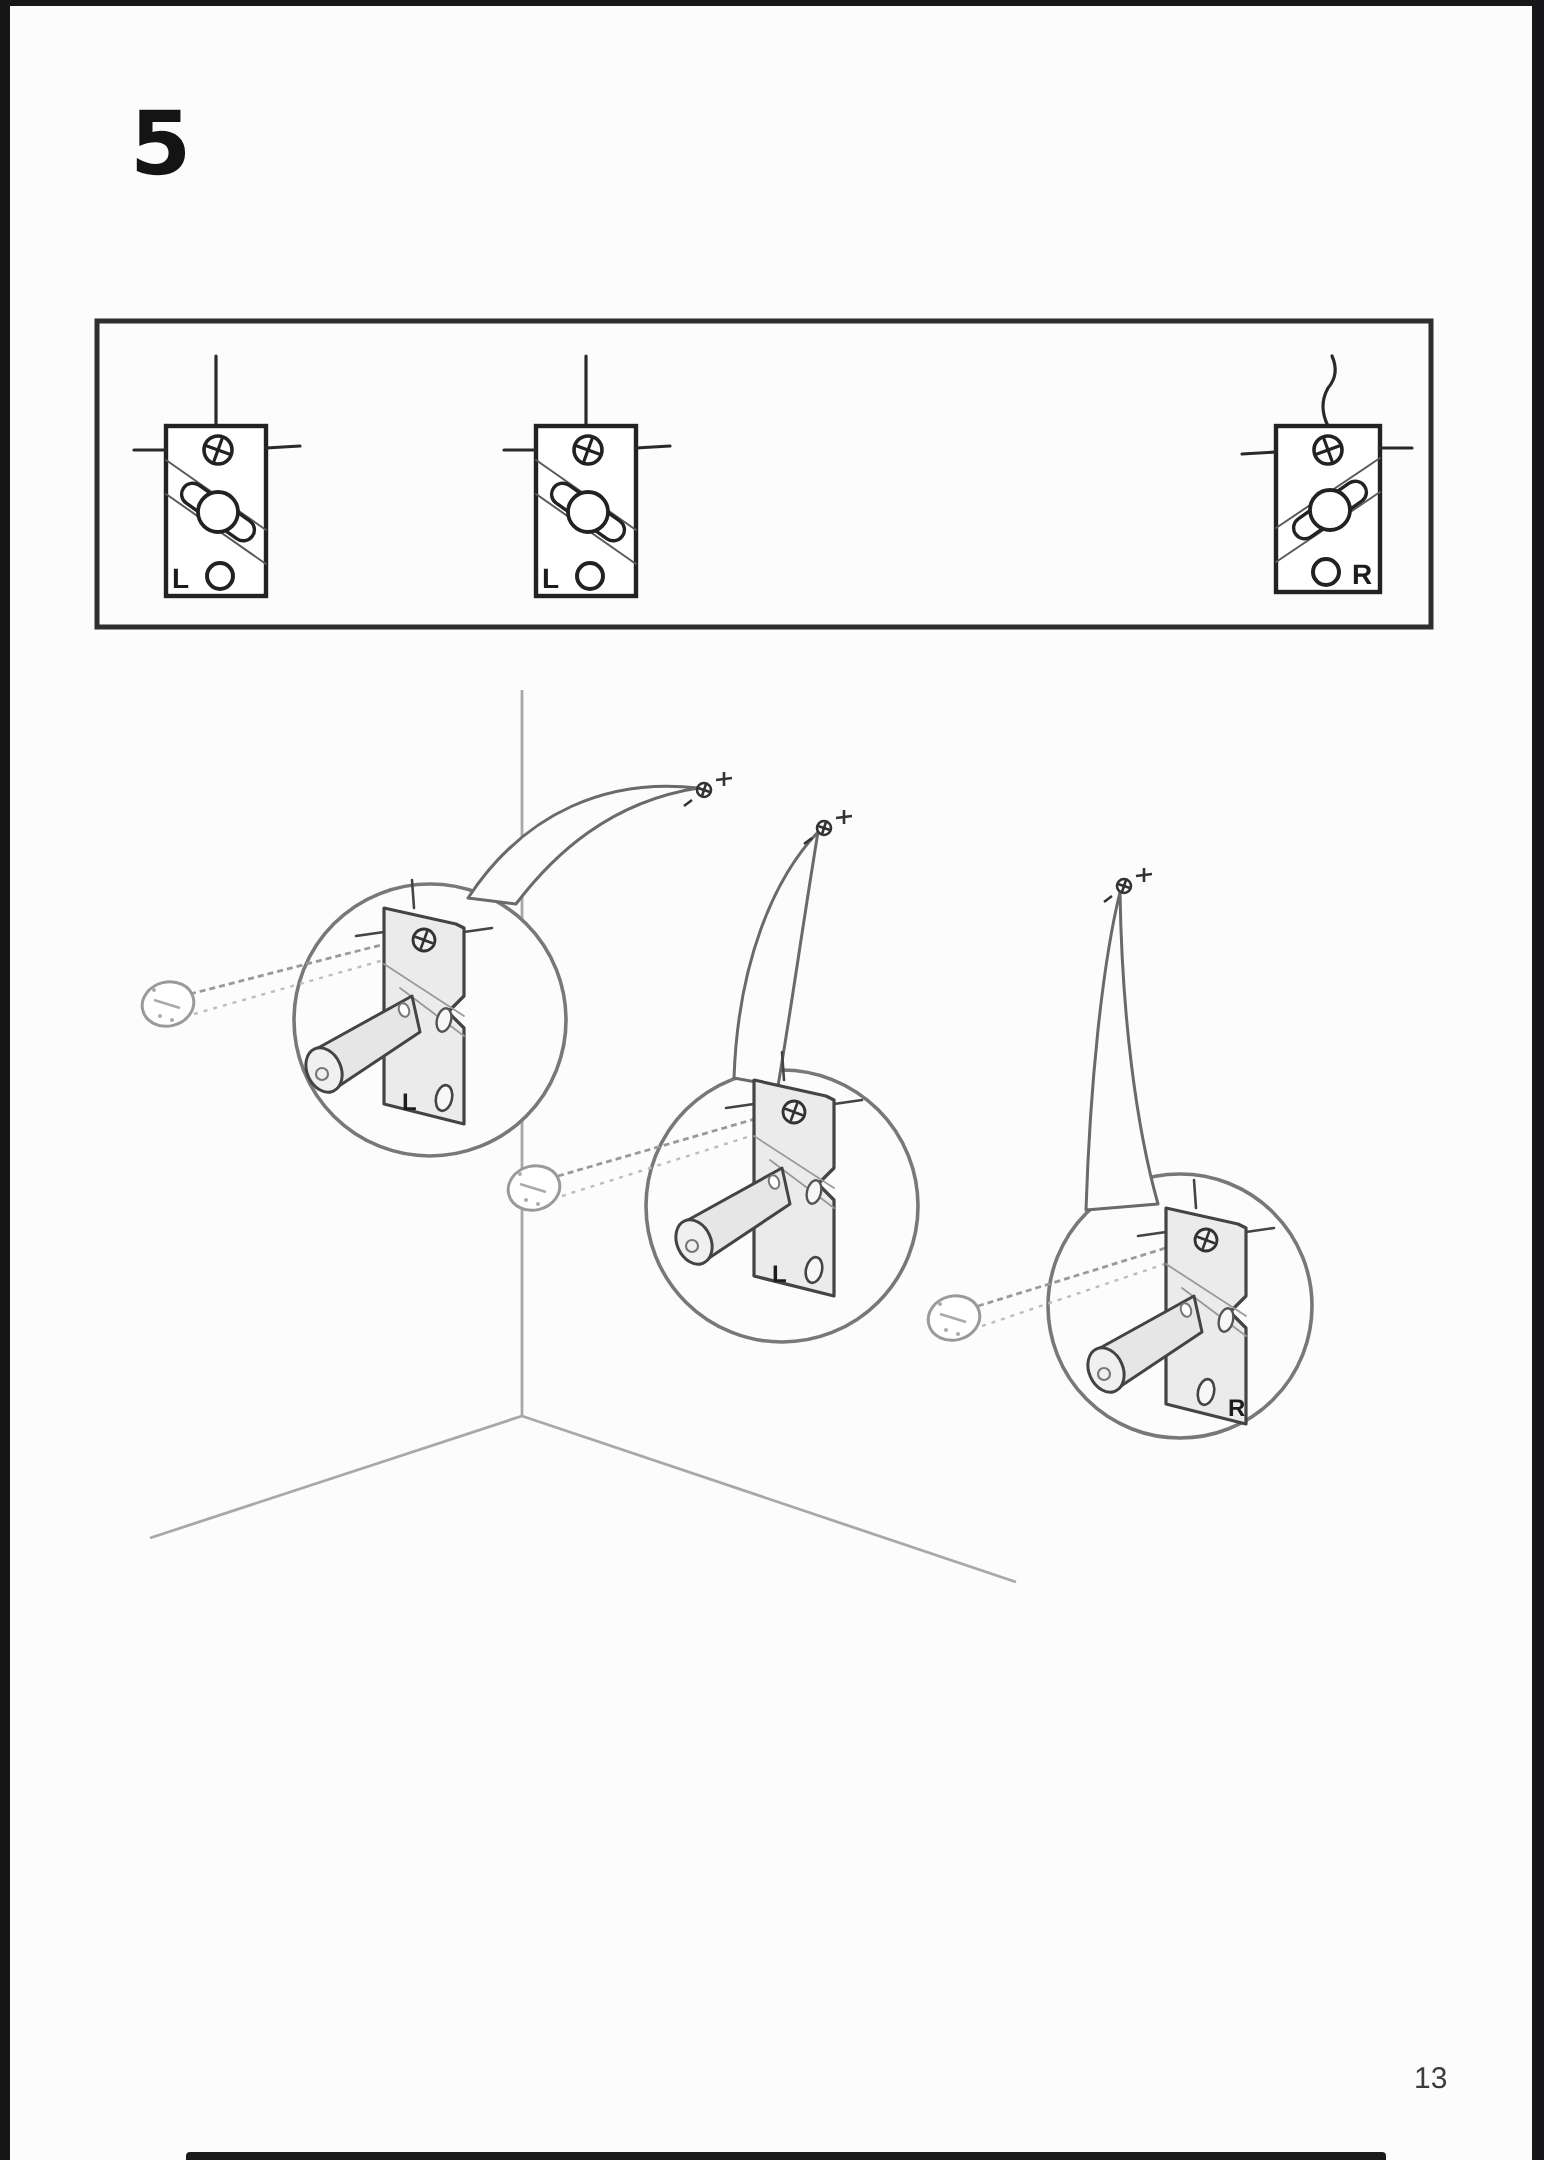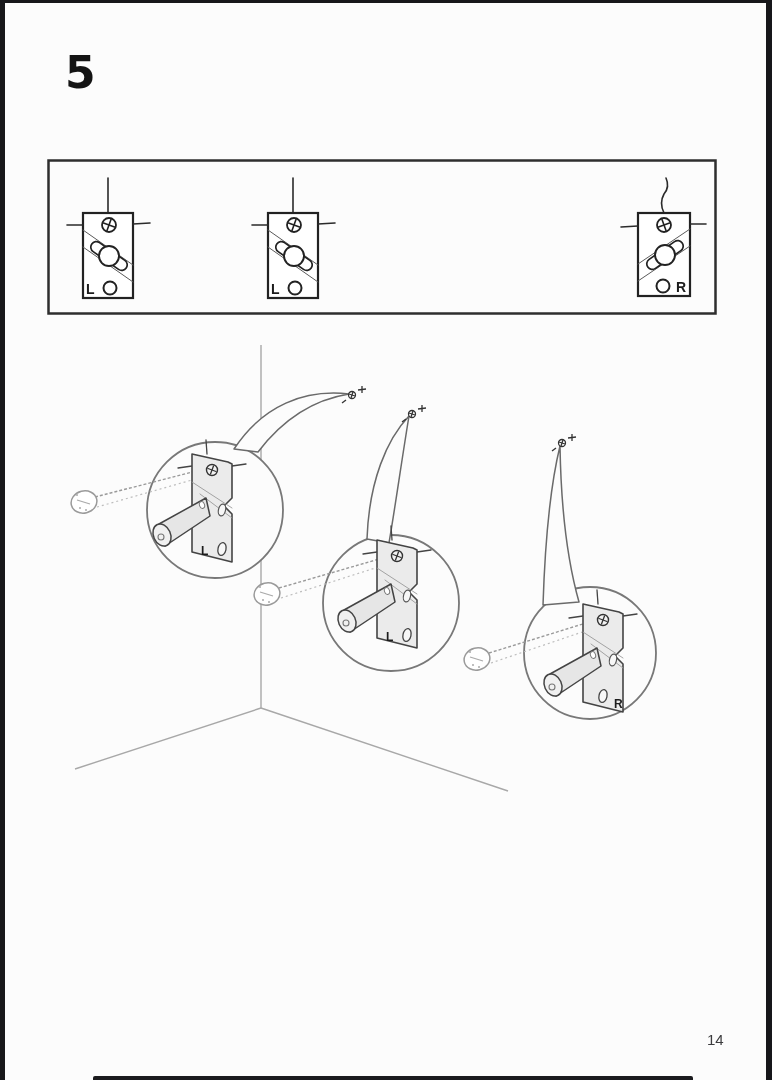--- a/index.html
+++ b/index.html
@@ -235,15 +235,15 @@
     <g stroke="#333" stroke-width="1.3" fill="#fff">
       <circle cx="557" cy="440" r="3.5"></circle>
       <line x1="554" y1="439" x2="560" y2="441"></line>
         <line x1="558" y1="437" x2="556" y2="443"></line>
       <line x1="563" y1="435" x2="571" y2="434"></line>
         <line x1="567" y1="431" x2="567" y2="438"></line>
       <line x1="551" y1="445" x2="547" y2="448"></line>
     </g>
   </svg>
 
-  <div class="page-number">14</div>
+  <div class="page-number">13</div>
   <div class="bottom-strip"></div>
 </div>
 
 </body></html>

